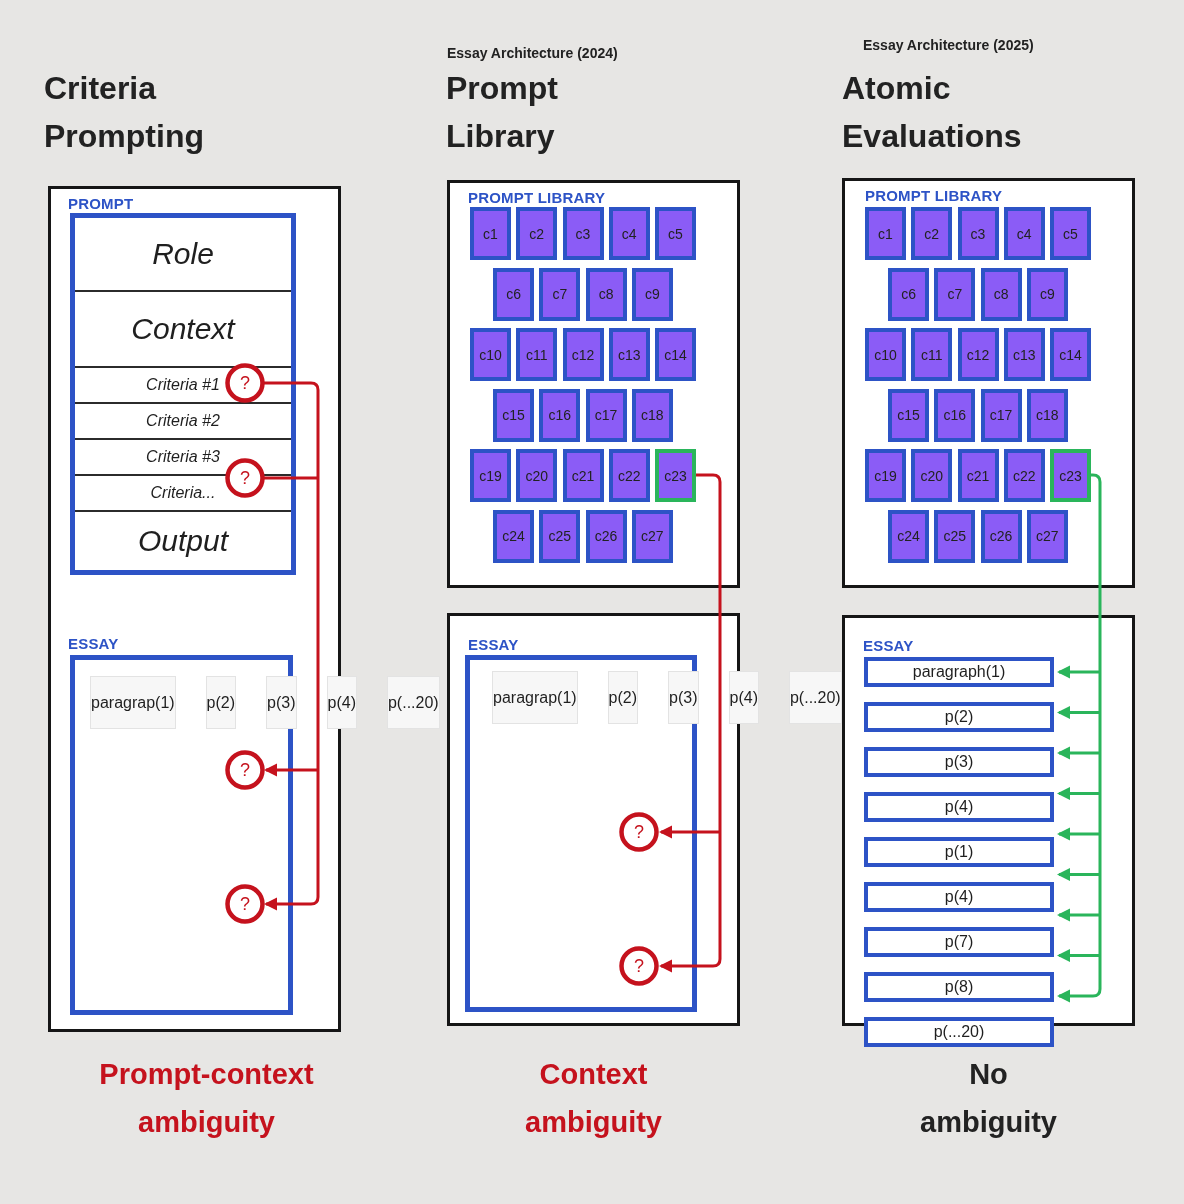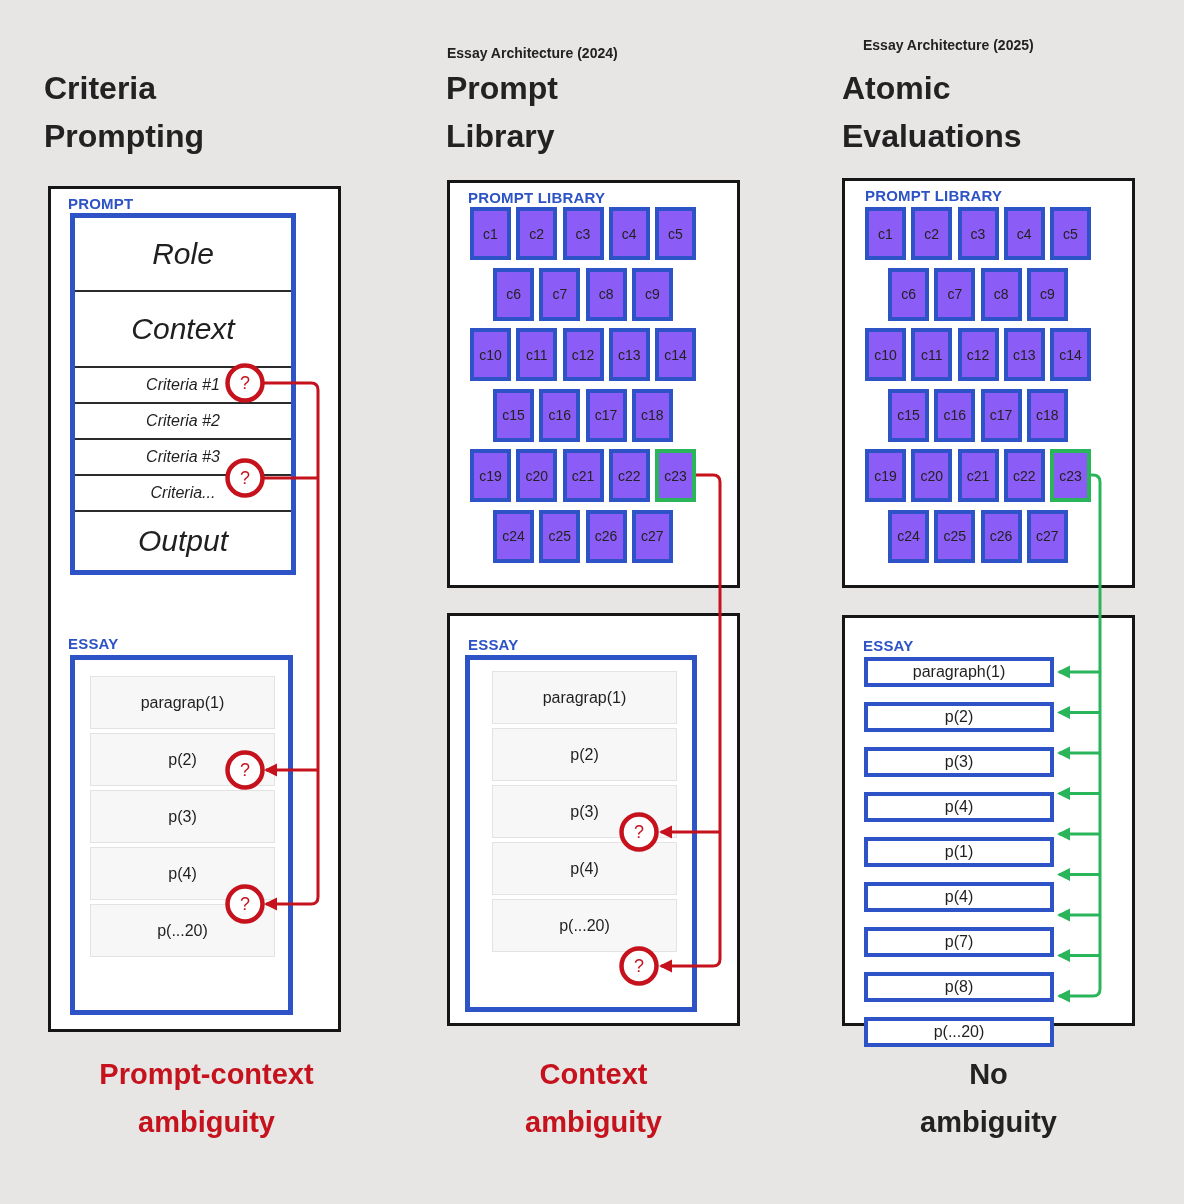--- a/index.html
+++ b/index.html
@@ -21,21 +21,21 @@
 
   .bluebox{position:absolute; border:5px solid var(--blue); background:#fff;}
   .prompt-flex{display:flex; flex-direction:column; height:100%;font-style:italic;}
   .sec-big{display:flex; align-items:center; justify-content:center; font-size:30px; color:#1f1f1f;}
   .sec-role{height:72px;}
   .sec-context{height:76px; border-top:2px solid #2b2b2b;}
   .sec-output{flex:1; border-top:2px solid #2b2b2b;}
   .crit-wrap{display:contents;}
   .crit{height:36px; border-top:2px solid #2b2b2b; display:flex; align-items:center; justify-content:center; font-size:16px; color:#1f1f1f;}
 
-  .rows1{display:flex; flex-direction:column; gap:4px;}
+  .rows1{display:flex; flex-direction:row; gap:30px;}
   .grayrow{width:185px; height:53px; background:var(--row-bg); border:1px solid #e3e3e3; display:flex; align-items:center; justify-content:center; font-size:16px; color:#1f1f1f;}
 
   .chips{position:absolute; width:230px; display:flex; flex-direction:column; gap:7.5px;}
   .chiprow{display:flex; justify-content:center; gap:5.25px;}
   .chip{width:41px; height:53px; border:4px solid var(--blue); background:#8b5cf6; display:flex; align-items:center; justify-content:center; font-size:14px; color:#222;}
   .chip.highlight{border-color:var(--green);}
 
   .atomrows{position:absolute; display:flex; flex-direction:column; gap:15px; width:190px;}
   .atomrow{height:30px; border:4px solid var(--blue); background:#fff; display:flex; align-items:center; justify-content:center; font-size:16px; color:#1f1f1f;}
 

